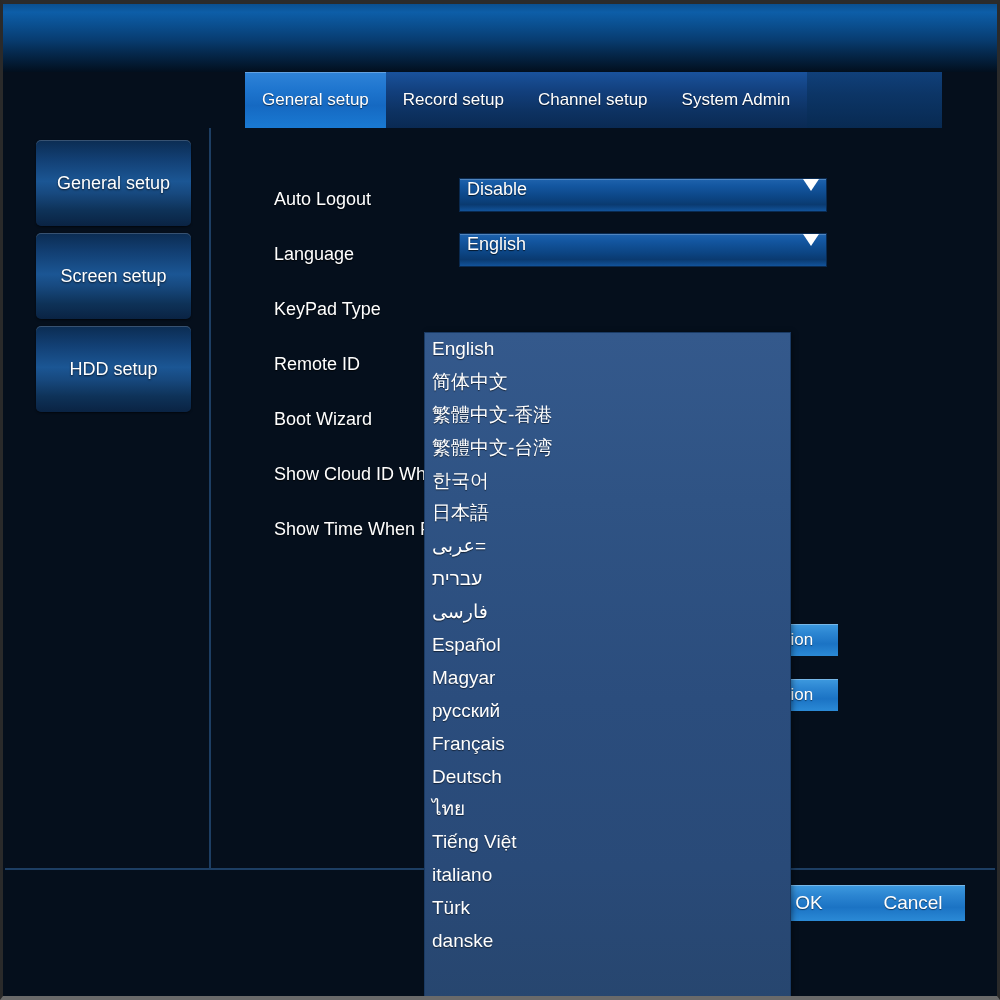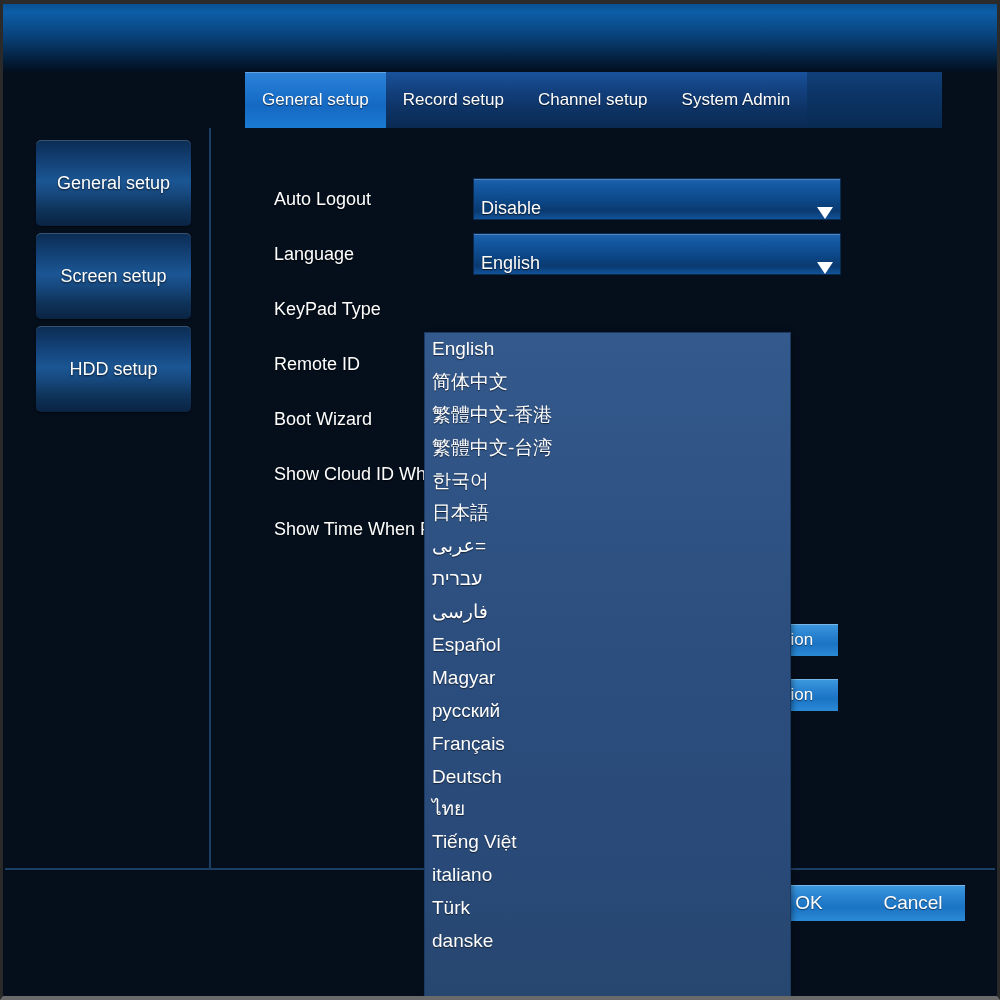--- a/index.html
+++ b/index.html
@@ -130,31 +130,31 @@
   .row-label {
     position: absolute;
     left: 0; top: 11px;
     color: #ffffff;
     font-size: 18px;
     white-space: nowrap;
     text-shadow: 0 1px 1px rgba(0,0,0,0.8);
   }
   .select-box {
     position: absolute;
-    left: 199px; top: 0;
+    left: 185px; top: 0;
     width: 368px;
-    height: 42px;
+    height: 34px;
     box-sizing: border-box;
     background: linear-gradient(180deg,
       #1b5ea8 0%, #1356a0 18%, #0d4versions 0%, #0c4584 55%, #0a3a70 78%, #0e4d8d 100%);
     background: linear-gradient(180deg,
       #1f63ad 0%, #1356a0 22%, #0c4584 58%, #0a3a70 80%, #12539a 100%);
     border: 1px solid #0a2a50;
     display: flex;
-    align-items: flex-end;
+    align-items: flex-start;
     box-shadow: inset 0 1px 0 rgba(255,255,255,0.22);
   }
   .select-value {
     flex: 1;
     color: #ffffff;
     font-size: 18px;
     padding-left: 7px;
     text-shadow: 0 1px 1px rgba(0,0,0,0.7);
   }
   .caret {

